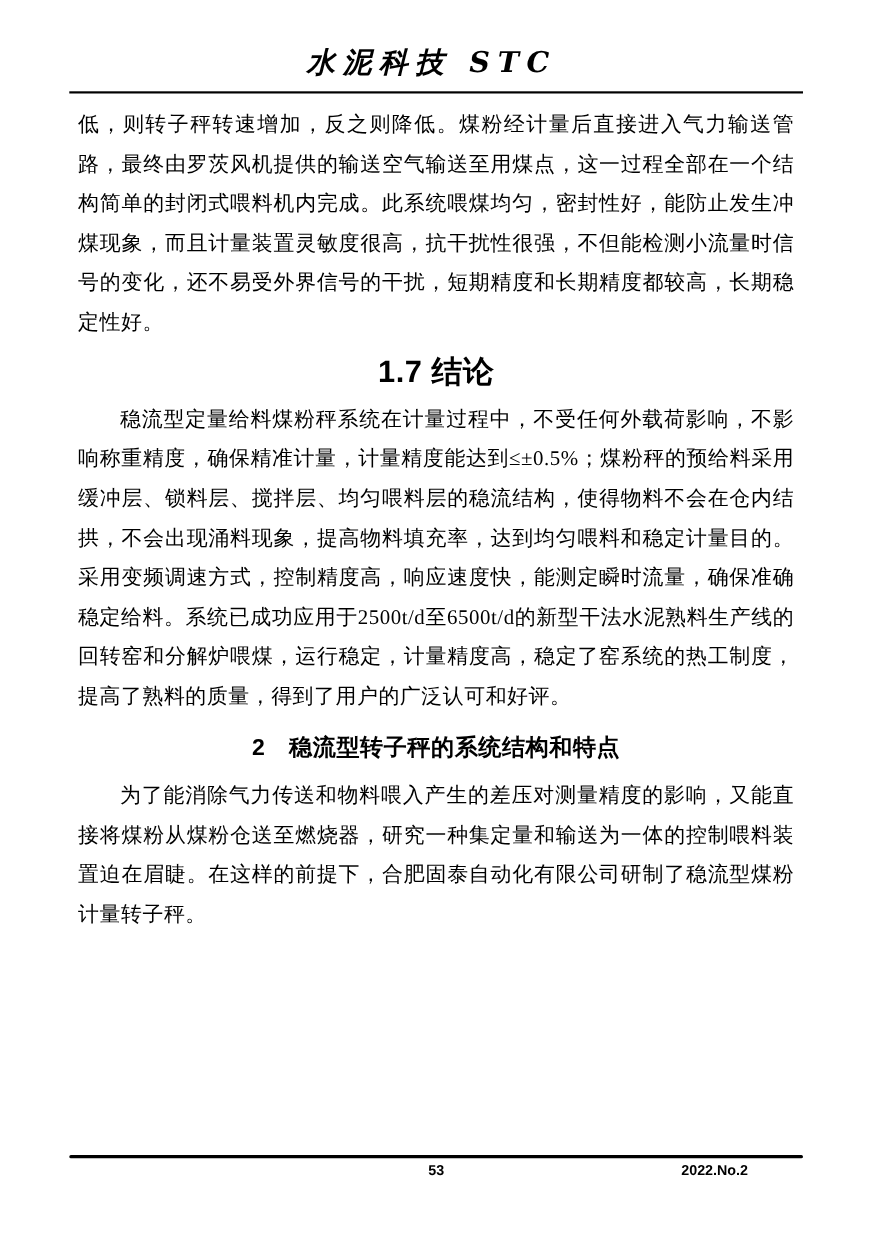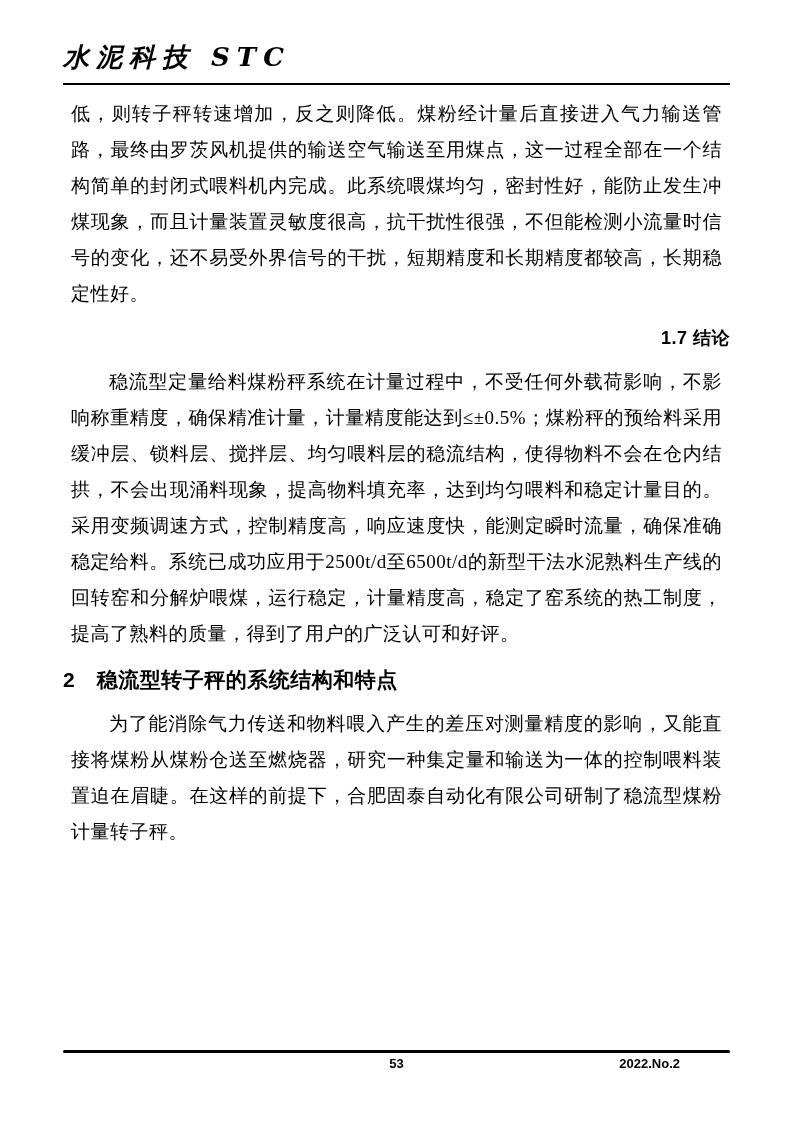--- a/index.html
+++ b/index.html
@@ -15,20 +15,21 @@
     background: #ffffff;
     color: #000000;
     overflow: hidden;
     font-family: "Liberation Serif", "DejaVu Serif", serif;
   }
   .journal-header {
     position: absolute;
     top: 42px;
     left: 63px;
     right: 71px;
+    text-align: center;
   }
   .journal-title {
     display: inline-block;
     font-family: "DejaVu Serif", serif;
     font-style: italic;
     font-weight: 600;
     font-size: 26px;
     letter-spacing: 7px;
     line-height: 1.2;
   }
@@ -52,33 +53,33 @@
   }
   .content p {
     margin: 8px;
   }
   .para-indent {
     text-indent: 2em;
   }
   .h-sub {
     font-family: "Liberation Sans", "DejaVu Sans", sans-serif;
     font-weight: bold;
-    font-size: 18px;
+    font-size: 28px;
     line-height: 36px;
     margin: 0;
-    text-align: right;
+    text-align: center;
     letter-spacing: 0.5px;
   }
   .h-section {
     font-family: "Liberation Sans", "DejaVu Sans", sans-serif;
     font-weight: bold;
     font-size: 21px;
     line-height: 36px;
     margin: 10px 0 2px 0;
-    text-align: left;
+    text-align: center;
     letter-spacing: 0.5px;
   }
   .page-footer {
     position: absolute;
     left: 63px;
     right: 63px;
     top: 1050px;
   }
   .footer-rule {
     height: 3px;

